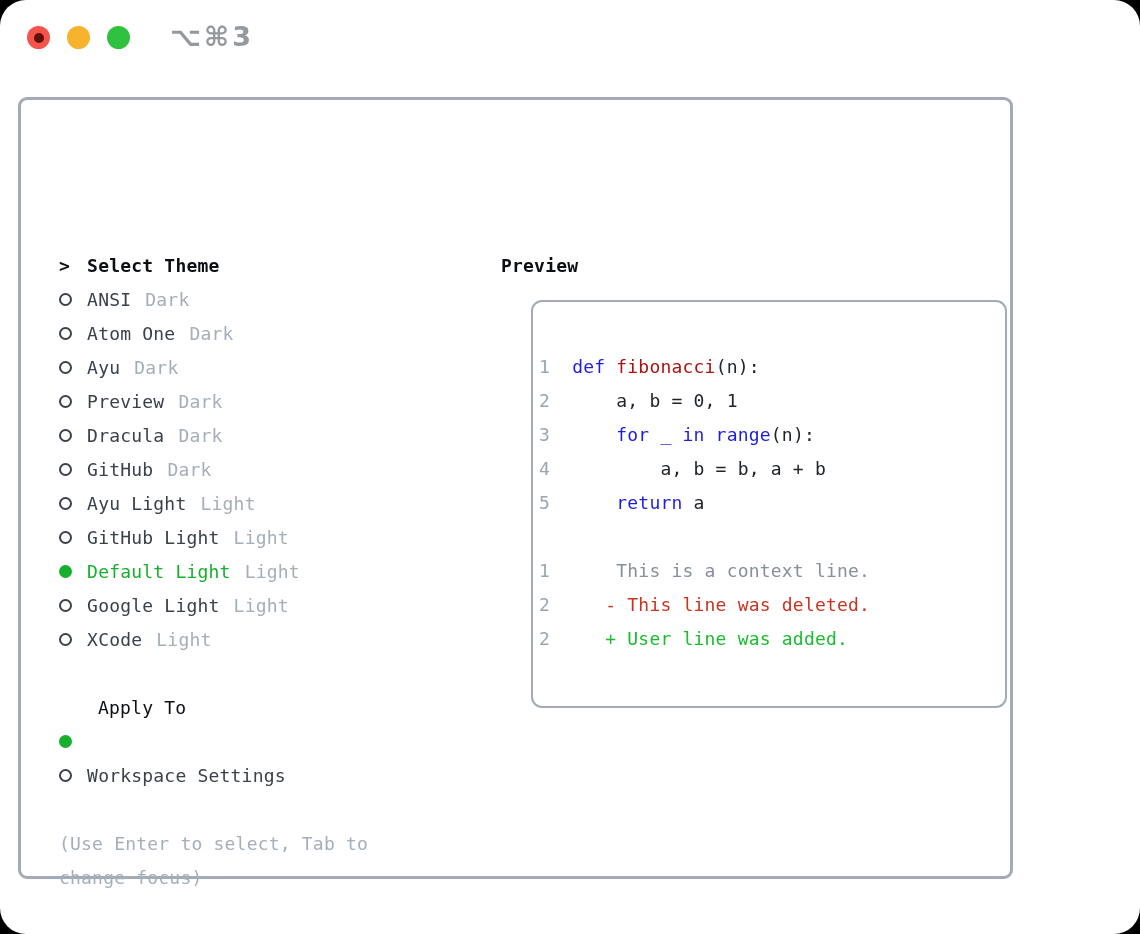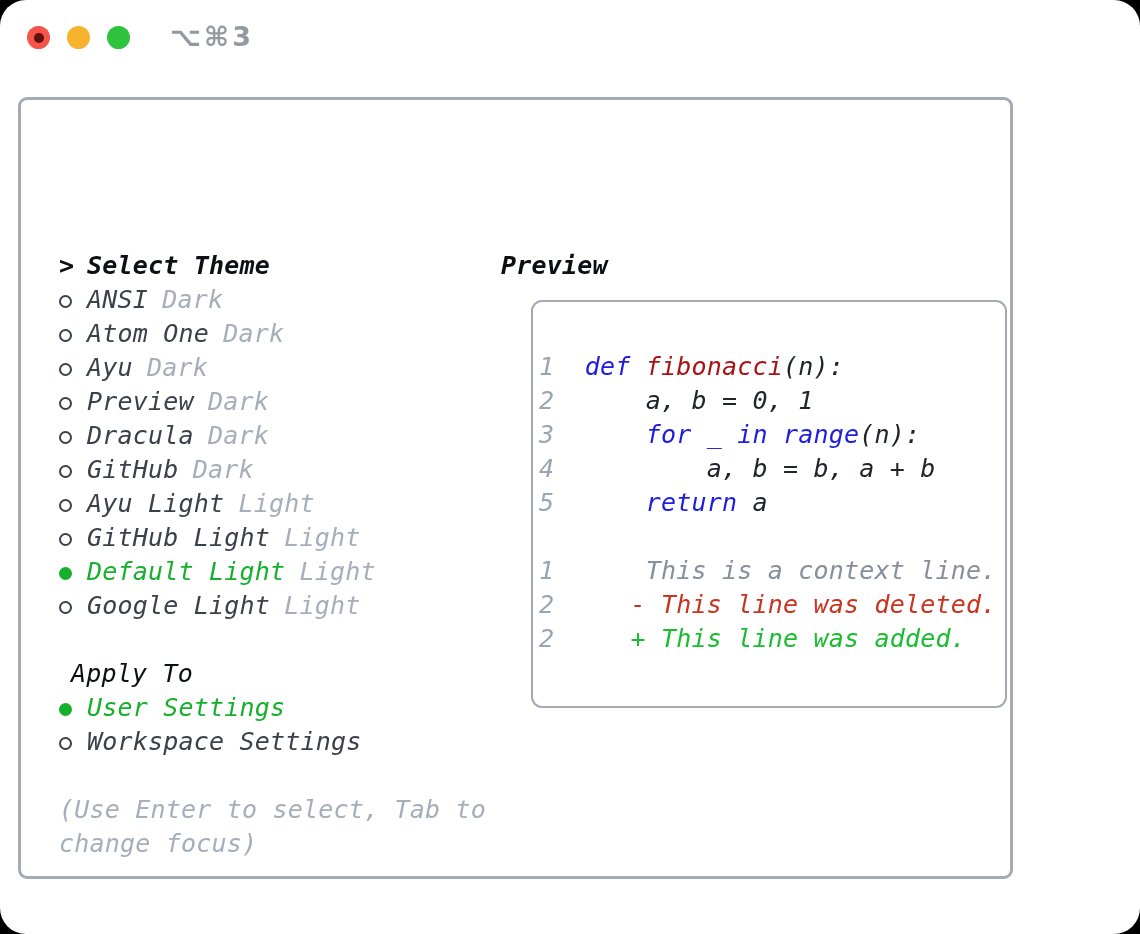--- a/index.html
+++ b/index.html
@@ -21,26 +21,26 @@
   .tb-title{
     position:absolute;left:170px;top:21px;
     font-family:"DejaVu Sans",sans-serif;font-size:27px;font-weight:bold;
     color:#94999f;letter-spacing:3px;
   }
   
   .panel{
     position:absolute;left:18px;top:97px;width:995px;height:782px;
     border:3px solid var(--border);border-radius:9px;box-sizing:border-box;
   }
-  .mono{font-size:25px;line-height:34px;letter-spacing:.2px;font-style:italic;}
+  .mono{font-size:18px;line-height:34px;letter-spacing:.2px;}
   .row{height:34px;white-space:pre;}
   
   .left-col{position:absolute;left:38px;top:149px;}
   .hdr{font-weight:bold;color:var(--black-text);}
-  .hdr2{color:var(--black-text);margin-left:12px;}
+  .hdr2{color:var(--black-text);margin-left:39px;}
   .cell2{display:inline-block;width:28.1px;}
   .circle{
     display:inline-block;box-sizing:border-box;width:13px;height:13px;
     border:2.5px solid var(--dark-text);border-radius:50%;background:transparent;
   }
   .circle.sel{background:var(--accent-green);border-color:var(--accent-green);}
   .nm{color:var(--dark-text);margin-top:23px;}
   .nm.green{color:var(--accent-green);}
   .variant{color:var(--muted);margin-left:14.05px;}
   .mut{color:var(--muted);}
@@ -81,38 +81,39 @@
         <div class="row"><span class="cell2"><i class="circle"></i></span><span class="nm">ANSI</span><span class="variant">Dark</span></div>
         <div class="row"><span class="cell2"><i class="circle"></i></span><span class="nm">Atom One</span><span class="variant">Dark</span></div>
         <div class="row"><span class="cell2"><i class="circle"></i></span><span class="nm">Ayu</span><span class="variant">Dark</span></div>
         <div class="row"><span class="cell2"><i class="circle"></i></span><span class="nm">Preview</span><span class="variant">Dark</span></div>
         <div class="row"><span class="cell2"><i class="circle"></i></span><span class="nm">Dracula</span><span class="variant">Dark</span></div>
         <div class="row"><span class="cell2"><i class="circle"></i></span><span class="nm">GitHub</span><span class="variant">Dark</span></div>
         <div class="row"><span class="cell2"><i class="circle"></i></span><span class="nm">Ayu Light</span><span class="variant">Light</span></div>
         <div class="row"><span class="cell2"><i class="circle"></i></span><span class="nm">GitHub Light</span><span class="variant">Light</span></div>
         <div class="row"><span class="cell2"><i class="circle sel"></i></span><span class="nm green">Default Light</span><span class="variant">Light</span></div>
         <div class="row"><span class="cell2"><i class="circle"></i></span><span class="nm">Google Light</span><span class="variant">Light</span></div>
+        <div class="row"><span class="cell2"><i class="circle"></i></span><span class="nm">XCode</span><span class="variant">Light</span></div>
         <div class="row"></div>
         <div class="row"><span class="hdr2">Apply To</span></div>
-        <div class="row"><span class="cell2"><i class="circle sel"></i></span><span class="nm green">User Settings</span></div>
+        <div class="row"><span class="cell2"><i class="circle sel"></i></span></div>
         <div class="row"><span class="cell2"><i class="circle"></i></span><span class="nm">Workspace Settings</span></div>
         <div class="row"></div>
         <div class="row"><span class="mut">(Use Enter to select, Tab to</span></div>
         <div class="row"><span class="mut">change focus)</span></div>
       </div>
 
     <div class="preview-header mono">Preview</div>
 
     <div class="preview-box">
       <div class="code mono" id="preview-code">
           <div class="row"><span class="seg-num">1  </span><span class="seg-kw">def </span><span class="seg-fn">fibonacci</span><span class="seg-plain">(n):</span></div>
           <div class="row"><span class="seg-num">2  </span><span class="seg-plain">    a, b = 0, 1</span></div>
           <div class="row"><span class="seg-num">3  </span><span class="seg-plain">    </span><span class="seg-kw">for _ in range</span><span class="seg-plain">(n):</span></div>
           <div class="row"><span class="seg-num">4  </span><span class="seg-plain">        a, b = b, a + b</span></div>
           <div class="row"><span class="seg-num">5  </span><span class="seg-plain">    </span><span class="seg-kw">return</span><span class="seg-plain"> a</span></div>
           <div class="row"></div>
           <div class="row"><span class="seg-num">1</span><span class="seg-context">      This is a context line.</span></div>
           <div class="row"><span class="seg-num">2</span><span class="seg-deleted">     - This line was deleted.</span></div>
-          <div class="row"><span class="seg-num">2</span><span class="seg-added">     + This line was added.</span></div>
+          <div class="row"><span class="seg-num">2</span><span class="seg-added">     + User line was added.</span></div>
         </div>
     </div>
   </div>
 </div>
 
 </body></html>

